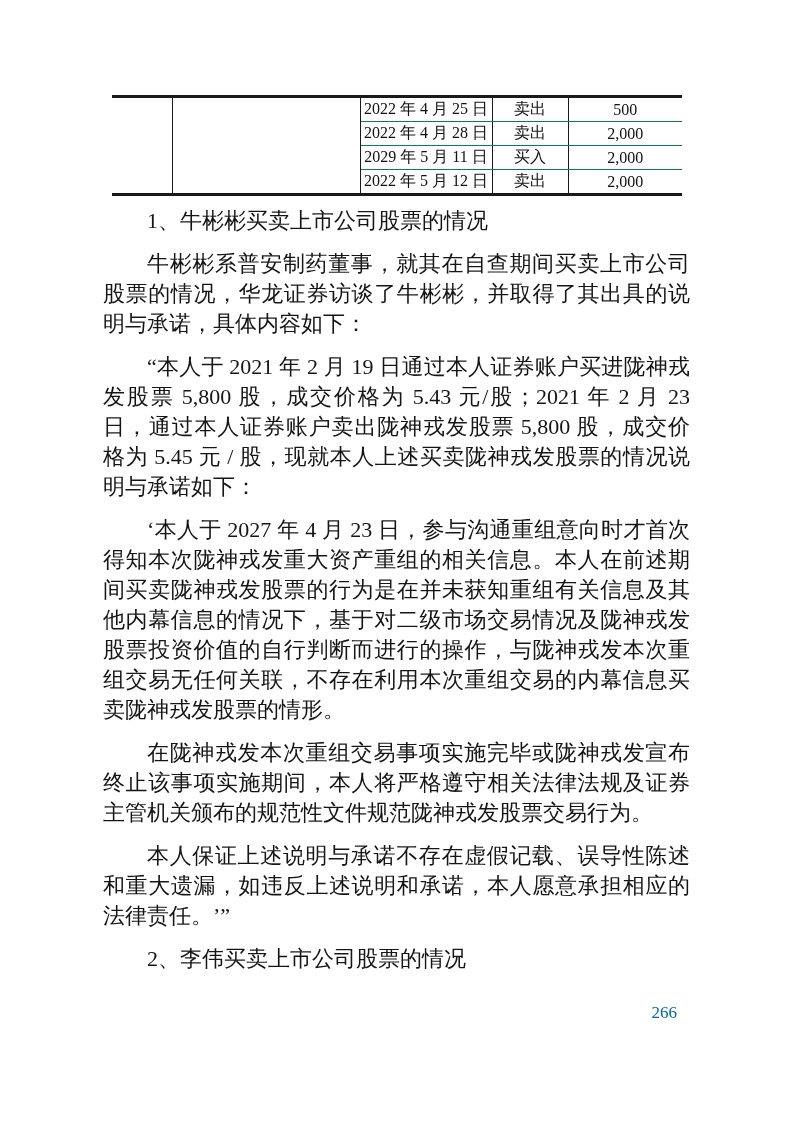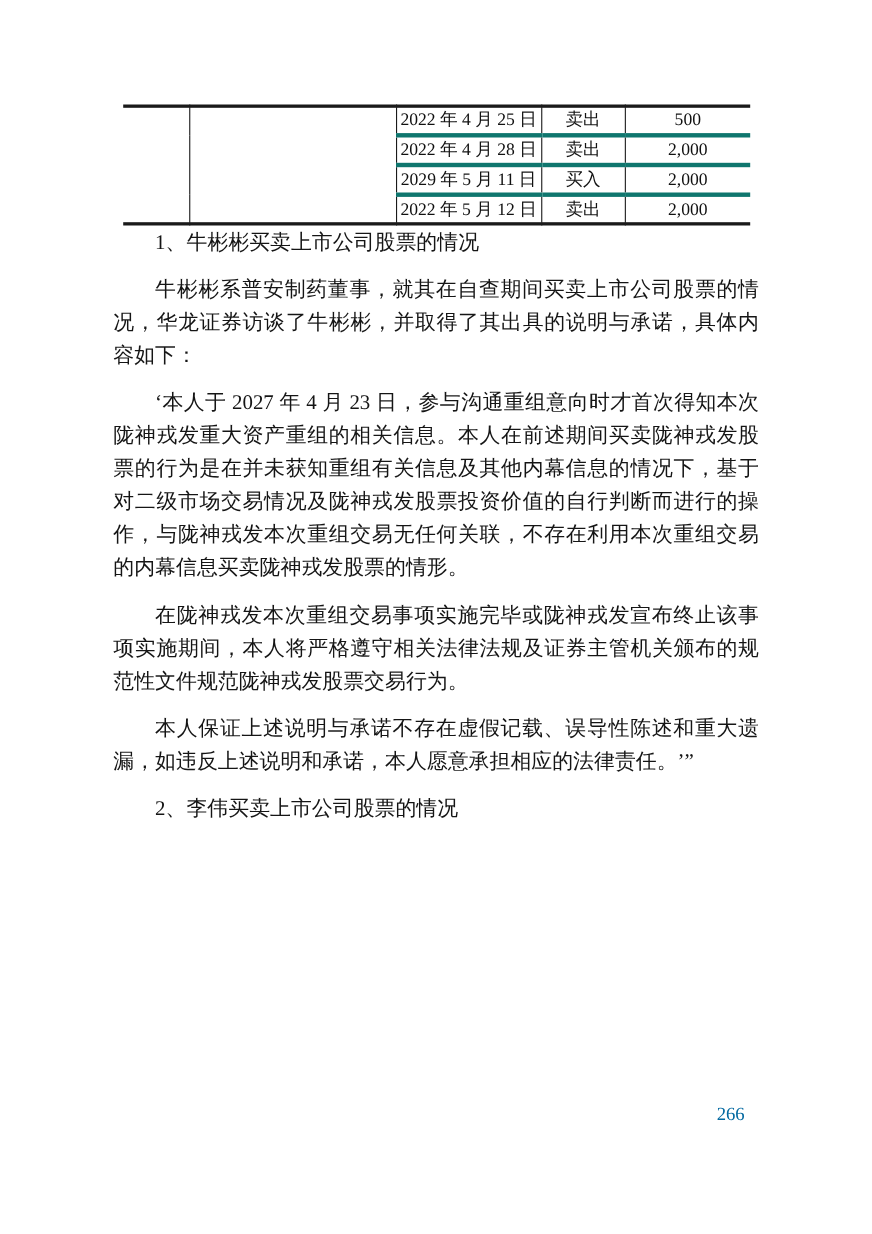--- a/index.html
+++ b/index.html
@@ -30,31 +30,31 @@
     padding: 0;
     height: 23px;
     font-size: 16px;
     text-align: center;
     vertical-align: middle;
     white-space: nowrap;
     color: #111;
   }
   .tx-table td.c1, .tx-table td.c2 { border-right: 1px solid #1a1a1a; }
   .tx-table td.cell-date, .tx-table td.cell-action { border-right: 1px solid #1a1a1a; }
-  .tx-table tr:not(:last-child) td.rcell { border-bottom: 4px solid #0f766e; }
+  .tx-table tr:not(:last-child) td.rcell { border-bottom: 1px solid #0f766e; }
 
   
   .doc {
     position: absolute;
     left: 103px; top: 193px;
     width: 587px;
   }
   .doc p {
     margin: 13px 0;
-    font-size: 19px;
+    font-size: 22px;
     line-height: 30px;
     text-align: justify;
     text-indent: 2em;
     word-break: break-all;
   }
   .doc p.heading { text-align: left; }
 
   
   .pagenum {
     position: absolute;
@@ -99,20 +99,21 @@
         <td class="rcell cell-date">2022 年 5 月 12 日</td>
         <td class="rcell cell-action">卖出</td>
         <td class="rcell cell-qty">2,000</td>
       </tr>
     </tbody>
   </table>
 
   <div class="doc">
     <p class="heading">1、牛彬彬买卖上市公司股票的情况</p>
     <p>牛彬彬系普安制药董事，就其在自查期间买卖上市公司股票的情况，华龙证券访谈了牛彬彬，并取得了其出具的说明与承诺，具体内容如下：</p>
+    <p>“本人于 2021 年 2 月 19 日通过本人证券账户买进陇神戎发股票 5,800 股，成交价格为 5.43 元/股；2021 年 2 月 23 日，通过本人证券账户卖出陇神戎发股票 5,800 股，成交价格为 5.45 元 / 股，现就本人上述买卖陇神戎发股票的情况说明与承诺如下：</p>
     <p>‘本人于 2027 年 4 月 23 日，参与沟通重组意向时才首次得知本次陇神戎发重大资产重组的相关信息。本人在前述期间买卖陇神戎发股票的行为是在并未获知重组有关信息及其他内幕信息的情况下，基于对二级市场交易情况及陇神戎发股票投资价值的自行判断而进行的操作，与陇神戎发本次重组交易无任何关联，不存在利用本次重组交易的内幕信息买卖陇神戎发股票的情形。</p>
     <p>在陇神戎发本次重组交易事项实施完毕或陇神戎发宣布终止该事项实施期间，本人将严格遵守相关法律法规及证券主管机关颁布的规范性文件规范陇神戎发股票交易行为。</p>
     <p>本人保证上述说明与承诺不存在虚假记载、误导性陈述和重大遗漏，如违反上述说明和承诺，本人愿意承担相应的法律责任。’”</p>
     <p class="heading">2、李伟买卖上市公司股票的情况</p>
   </div>
 
   <div class="pagenum">266</div>
 
 </div>
 

